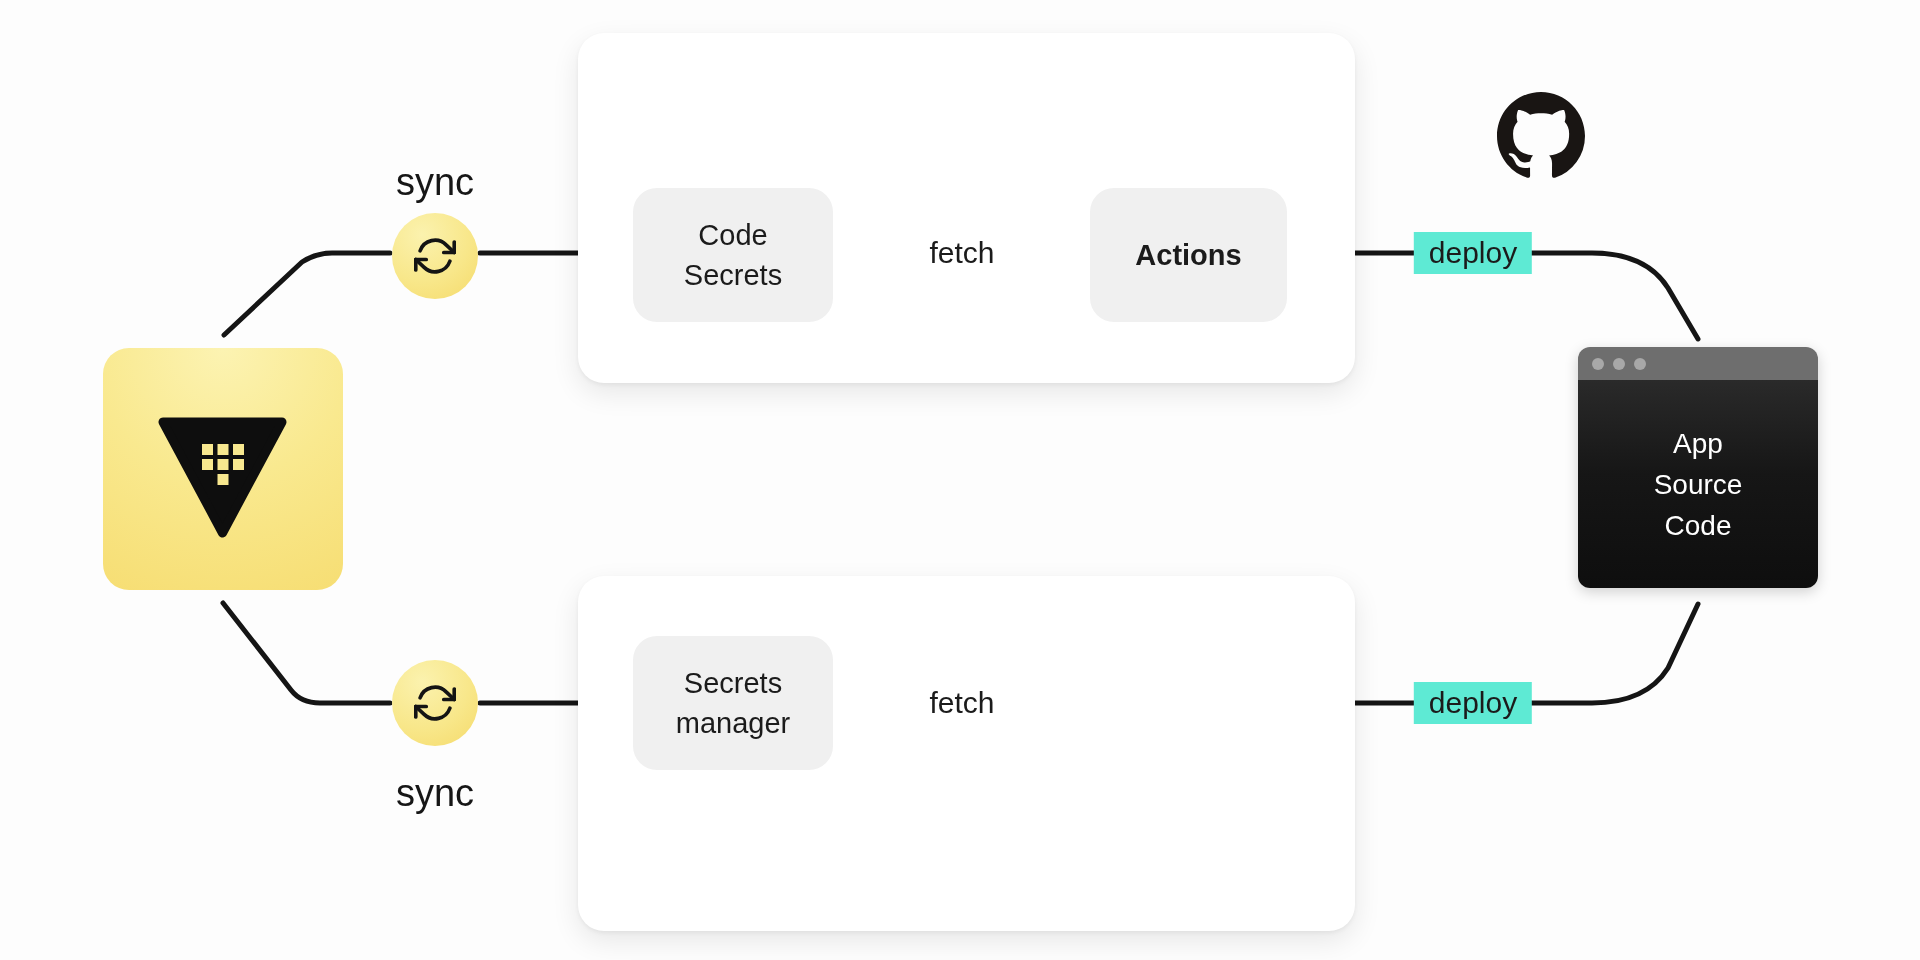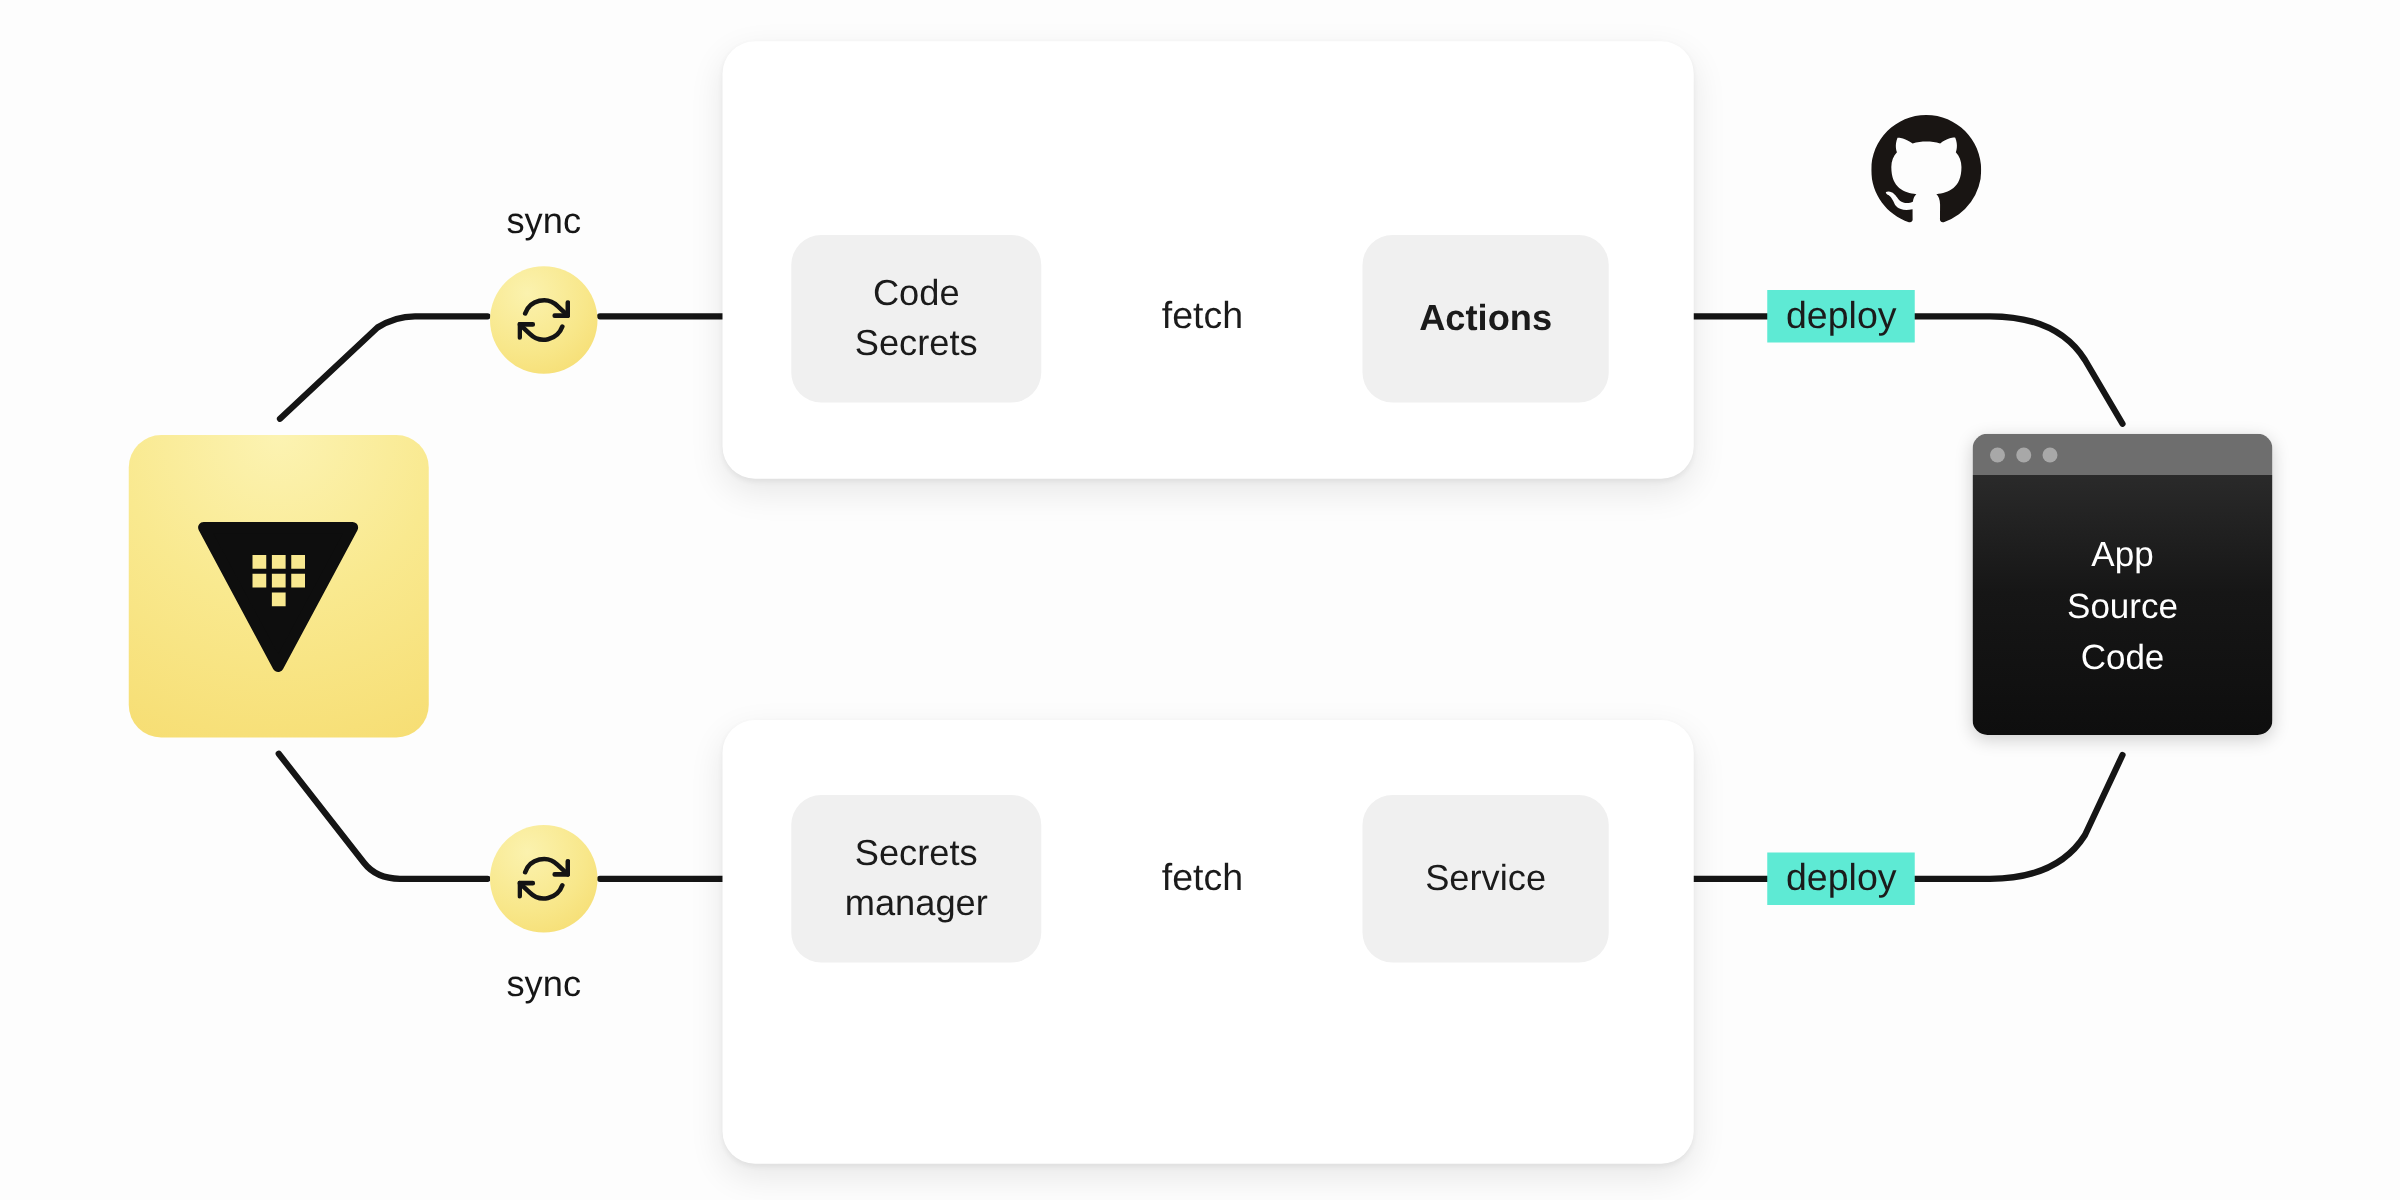--- a/index.html
+++ b/index.html
@@ -31,21 +31,21 @@
 
   
   .flow-label{
     position:absolute;transform:translate(-50%,-50%);
     font-size:30px;line-height:1;padding:6px 15px;white-space:nowrap;
   }
   .flow-label.on-card{background:#ffffff;text-align:center;}
   .flow-label.on-page{background:#5eead4;}
   .sync-label{
     position:absolute;transform:translateX(-50%);
-    font-size:29px;line-height:1;color:#161616;
+    font-size:38px;line-height:1;color:#161616;
   }
 
   
   .brand-logo{
     position:absolute;left:103px;top:348px;width:240px;height:242px;border-radius:26px;
     background:radial-gradient(120% 120% at 50% 0%,#fcf3b2 0%,#f9e98f 45%,#f6dc6f 100%);
   }
   .brand-logo svg{position:absolute;left:0;top:0;}
 
   
@@ -119,23 +119,20 @@
 
   <div class="node repo-secrets">
     <span>Code Secrets</span>
   </div>
   <div class="node actions">
     <span>Actions</span>
   </div>
   <div class="node secrets-manager">
     <span>Secrets manager</span>
   </div>
-  <div class="node service">
-    <span>Service</span>
-  </div>
 
   <div class="flow-label on-card" style="left:962px;top:253px;">fetch</div>
   <div class="flow-label on-card" style="left:962px;top:703px;">fetch</div>
   <div class="flow-label on-page" style="left:1473px;top:253px;">deploy</div>
   <div class="flow-label on-page" style="left:1473px;top:703px;">deploy</div>
   <div class="sync-label" style="left:435px;top:163px;">sync</div>
   <div class="sync-label" style="left:435px;top:774px;">sync</div>
 
   <div class="brand-logo">
     <svg width="240" height="242" viewBox="0 0 240 242">

